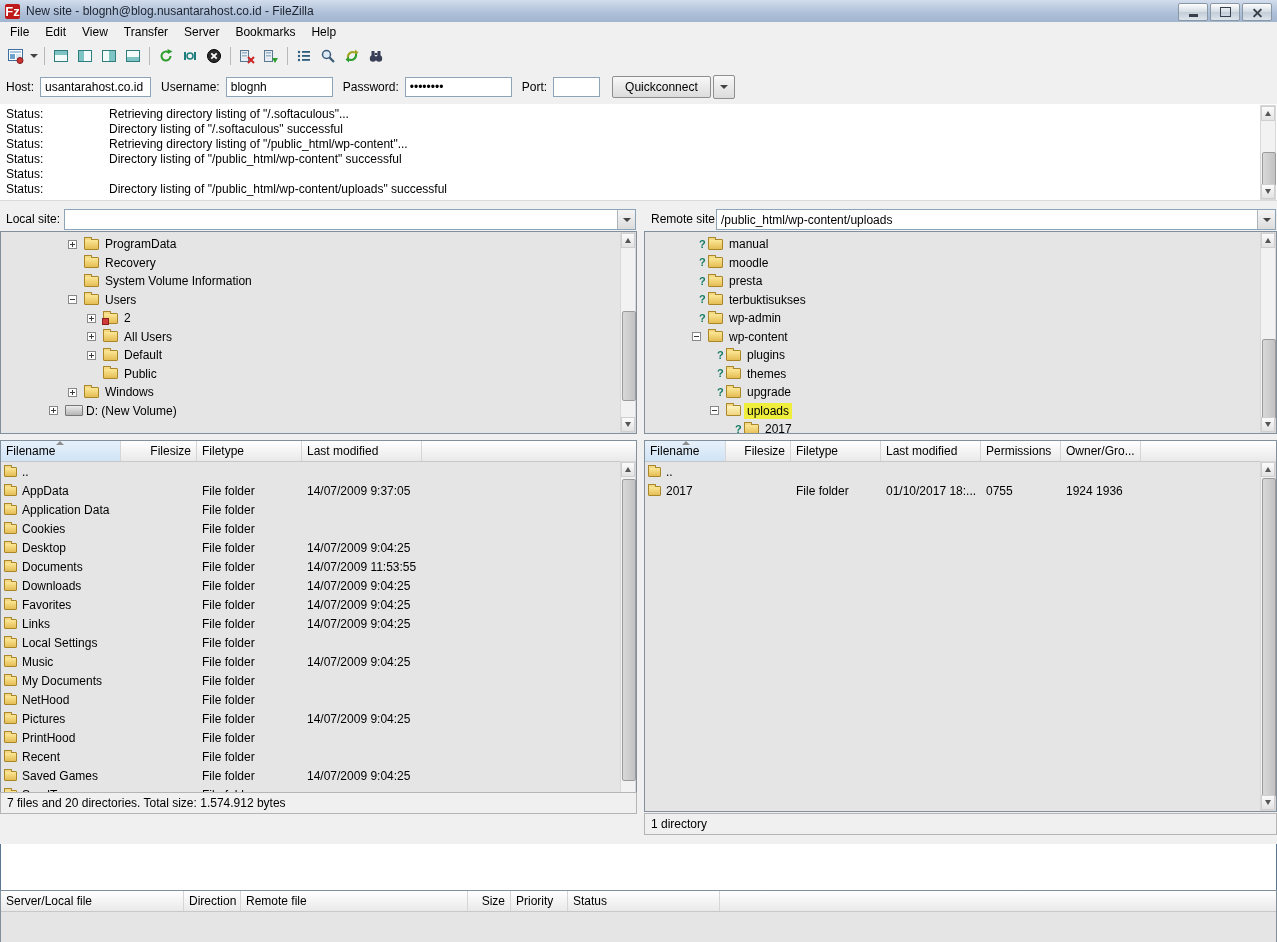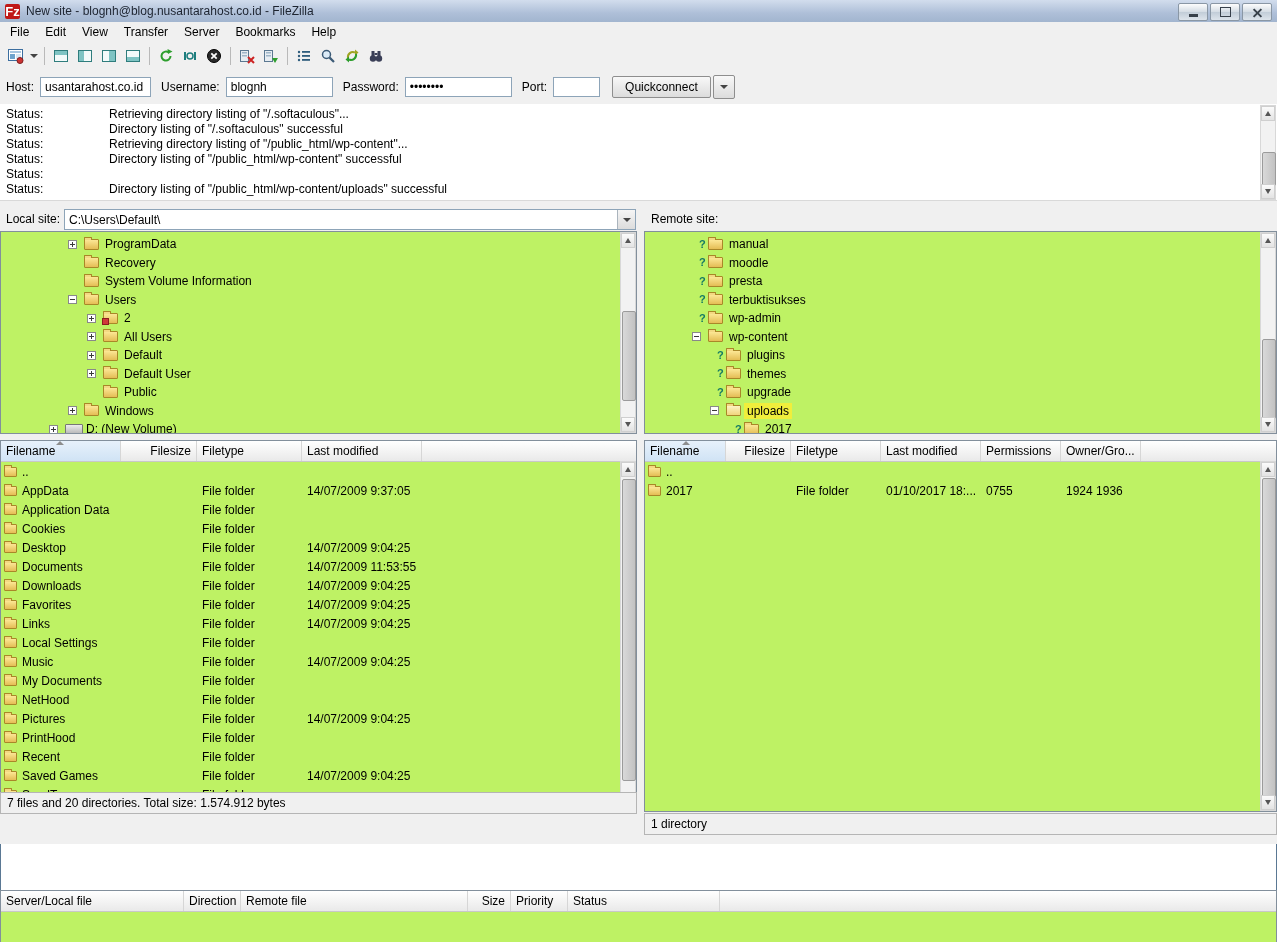--- a/index.html
+++ b/index.html
@@ -53,21 +53,21 @@
   .path-label{position:absolute;top:212px;}
   .combo{position:absolute;top:209px;height:21px;background:#fff;border:1px solid #8da4b8;box-sizing:border-box;}
   .combo .ctxt{position:absolute;left:4px;top:3px;right:20px;white-space:nowrap;overflow:hidden;}
   .combo .cbtn{position:absolute;right:0;top:0;bottom:0;width:17px;
     background:linear-gradient(#f5f5f5,#dcdcdc);border-left:1px solid #aab4bd;
     display:flex;align-items:center;justify-content:center;}
   .tri-down{width:0;height:0;border-left:4px solid transparent;border-right:4px solid transparent;border-top:4px solid #444;}
   .tri-up-s{width:0;height:0;border-left:3px solid transparent;border-right:3px solid transparent;border-bottom:5px solid #555;}
   .tri-down-s{width:0;height:0;border-left:3px solid transparent;border-right:3px solid transparent;border-top:5px solid #555;}
   
-  .pane{position:absolute;background:#bef264;border:1px solid #828f9c;box-sizing:border-box;overflow:hidden;}
+  .pane{position:absolute;background:#e5e5e5;border:1px solid #828f9c;box-sizing:border-box;overflow:hidden;}
   
   .tree-row{height:18.5px;display:flex;align-items:center;white-space:nowrap;}
   .tree-indent{display:inline-block;height:1px;flex:none;}
   .exp-slot{width:16px;display:inline-flex;align-items:center;flex:none;}
   .exp{position:relative;width:9px;height:9px;border:1px solid #898989;background:#fff;box-sizing:border-box;flex:none;}
   .exp::before{content:"";position:absolute;left:1px;top:3px;width:5px;height:1px;background:#3a3a3a;}
   .exp.plus::after{content:"";position:absolute;left:3px;top:1px;width:1px;height:5px;background:#3a3a3a;}
   .tree-icon{position:relative;width:18px;display:inline-flex;align-items:center;flex:none;}
   .tree-label{padding:1px 3px;}
   .tree-label.sel{background:#f0ee3c;}
@@ -295,26 +295,31 @@
     <span class="sb-thumb" style="top:46px;height:32px;"></span>
     <span class="sb-btn down">
         <i class="tri-down-s"></i>
       </span>
   </div>
 
   <div class="strip" style="top:201px;height:30px;"></div>
 
   <span class="path-label" style="left:6px;">Local site:</span>
   <div class="combo" style="left:64px;width:572px;">
-    <span class="ctxt">C:\Users\Default\</span>
     <span class="cbtn">
         <span class="tri-down"></span>
       </span>
   </div>
   <span class="path-label" style="left:651px;">Remote site:</span>
+  <div class="combo" style="left:716px;width:560px;">
+    <span class="ctxt">/public_html/wp-content/uploads</span>
+    <span class="cbtn">
+        <span class="tri-down"></span>
+      </span>
+  </div>
 
   <div class="pane" id="local-tree-pane" style="left:0;top:231px;width:637px;height:203px;padding-top:3px;">
       <div class="tree-row">
         <span class="tree-indent" style="width: 67px;"></span>
         <span class="exp-slot">
           <span class="exp plus"></span>
         </span>
         <span class="tree-icon">
           <span class="ic-folder"></span>
         </span>
@@ -368,30 +373,20 @@
       </div>
       <div class="tree-row">
         <span class="tree-indent" style="width: 86px;"></span>
         <span class="exp-slot">
           <span class="exp plus"></span>
         </span>
         <span class="tree-icon">
           <span class="ic-folder"></span>
         </span>
         <span class="tree-label">Default</span>
-      </div>
-      <div class="tree-row">
-        <span class="tree-indent" style="width: 86px;"></span>
-        <span class="exp-slot">
-          <span class="exp plus"></span>
-        </span>
-        <span class="tree-icon">
-          <span class="ic-folder"></span>
-        </span>
-        <span class="tree-label">Default User</span>
       </div>
       <div class="tree-row">
         <span class="tree-indent" style="width: 86px;"></span>
         <span class="exp-slot"></span>
         <span class="tree-icon">
           <span class="ic-folder"></span>
         </span>
         <span class="tree-label">Public</span>
       </div>
       <div class="tree-row">

